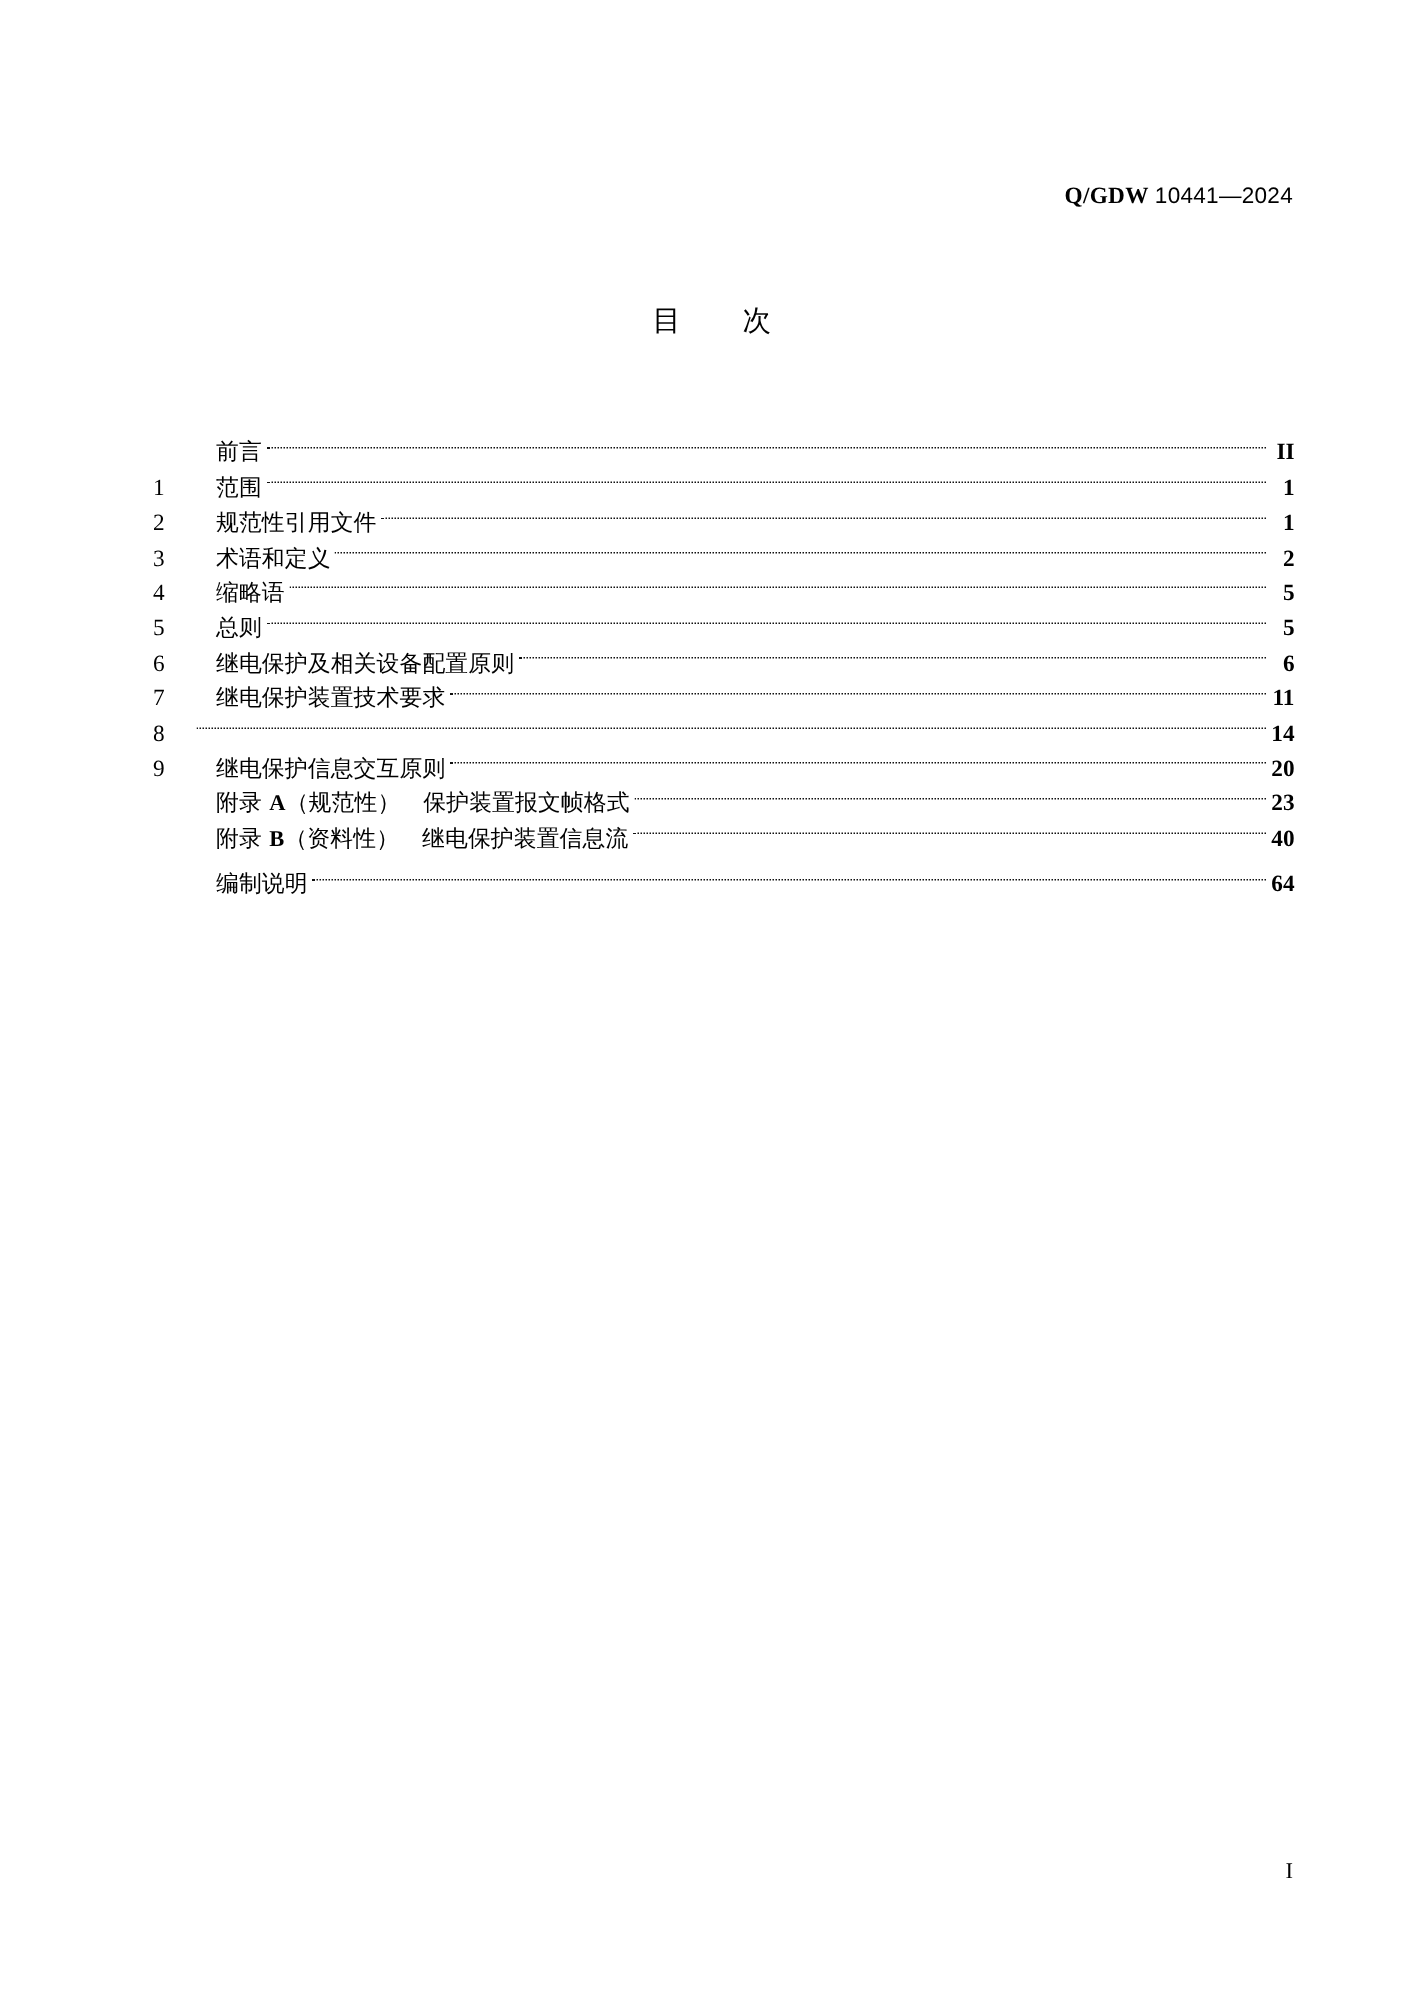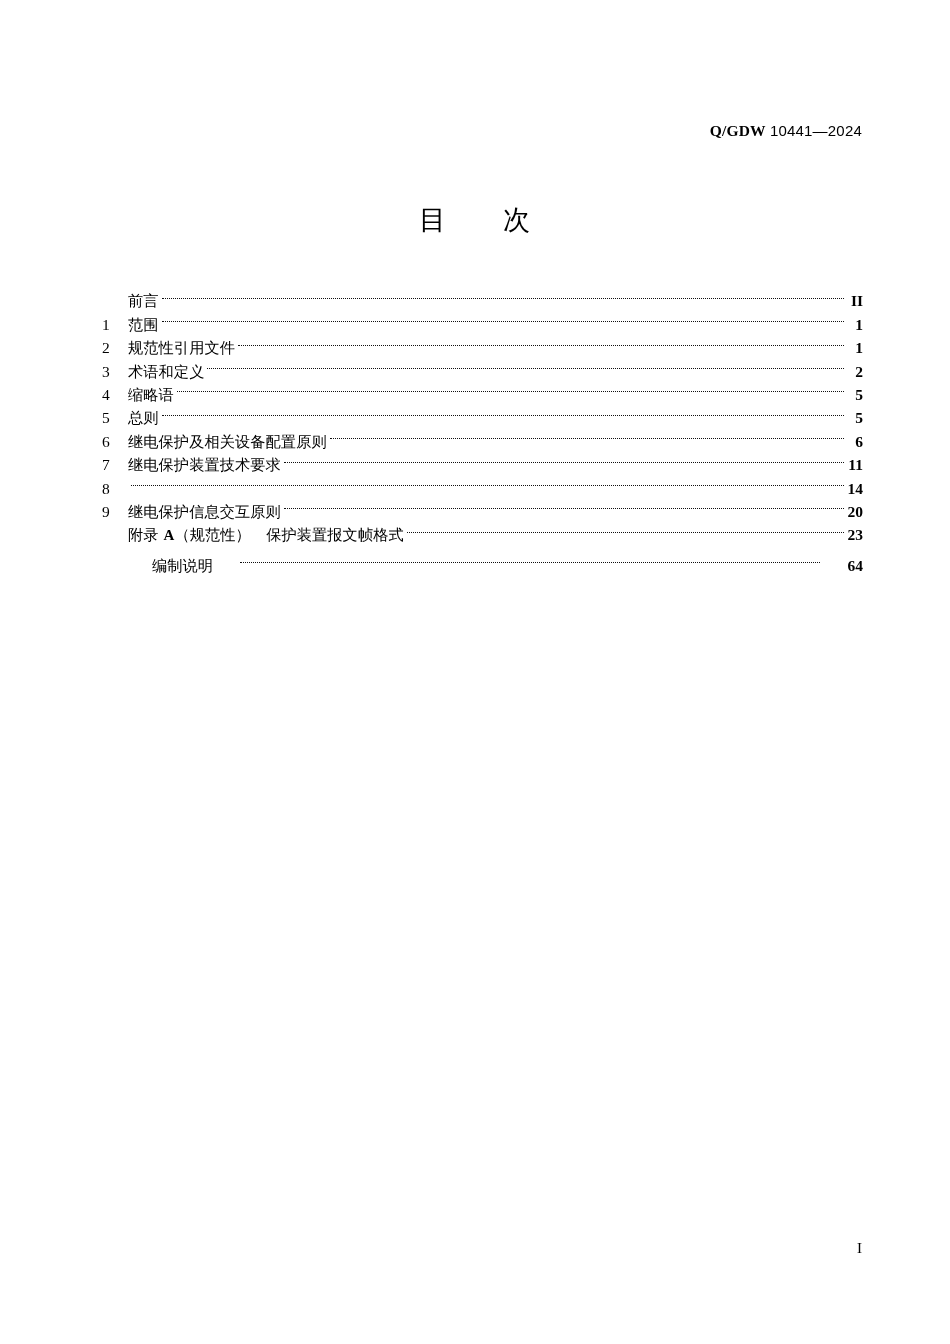--- a/index.html
+++ b/index.html
@@ -41,21 +41,21 @@
     font-size: 15px;
   }
 
   
   .page-title {
     position: absolute;
     top: 203px;
     left: 0;
     width: 950px;
     text-align: center;
-    font-size: 27px;
+    font-size: 19px;
     line-height: 1.25;
     letter-spacing: 1px;
     font-family: "DejaVu Serif", "Liberation Serif", serif;
     font-weight: normal;
   }
 
   
   .toc {
     position: absolute;
     top: 283px;
@@ -65,37 +65,37 @@
   .toc-row {
     display: flex;
     align-items: baseline;
     height: 23.4px;
     font-size: 15.5px;
     line-height: 23.4px;
     white-space: nowrap;
   }
   .toc-row.gap-before {
     margin-top: 7px;
-    gap: 24px;
   }
   .toc-num {
     flex: 0 0 auto;
     width: 26px;
     text-align: left;
     font-family: "Liberation Serif", "DejaVu Serif", serif;
     font-size: 15.5px;
   }
   .toc-num.wide {
     width: 40px;
   }
   .toc-label {
     flex: 0 0 auto;
     font-family: "DejaVu Serif", "Liberation Serif", serif;
     font-size: 15.2px;
     letter-spacing: 0.1px;
+    margin-left: 16px;
   }
   .toc-label .latin {
     font-family: "Liberation Serif", "DejaVu Serif", serif;
     font-weight: bold;
     font-size: 15px;
   }
   .toc-leader {
     flex: 1 1 auto;
     position: relative;
     overflow: hidden;
@@ -202,20 +202,26 @@
         <span class="toc-label">继电保护信息交互原则</span>
         <span class="toc-leader"></span>
         <span class="toc-page">20</span>
       </div>
       <div class="toc-row">
         <span class="toc-num"></span>
         <span class="toc-label"><span>附录</span> <span class="latin">A</span><span>（规范性）　保护装置报文帧格式</span></span>
         <span class="toc-leader"></span>
         <span class="toc-page">23</span>
       </div>
+      <div class="toc-row">
+        <span class="toc-num"></span>
+        <span class="toc-label"><span>附录</span> <span class="latin">B</span><span>（资料性）　继电保护装置信息流</span></span>
+        <span class="toc-leader"></span>
+        <span class="toc-page">40</span>
+      </div>
       <div class="toc-row gap-before">
         <span class="toc-num"></span>
         <span class="toc-label">编制说明</span>
         <span class="toc-leader"></span>
         <span class="toc-page">64</span>
       </div>
     </div>
 
   <div class="folio">I</div>
 

